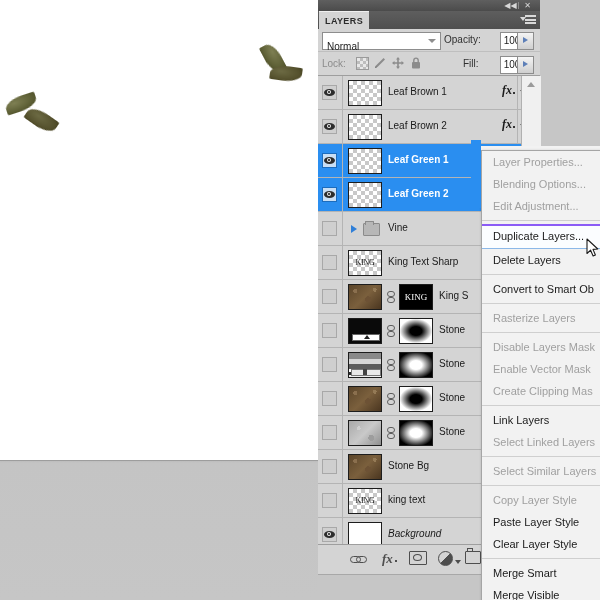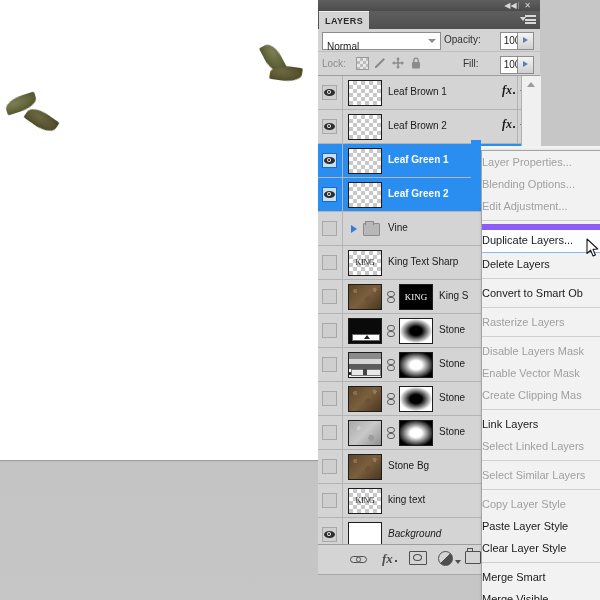--- a/index.html
+++ b/index.html
@@ -192,23 +192,23 @@
   #btm-grp:before{content:"";position:absolute;left:1px;top:-4px;width:6px;height:3px;
       border:1.4px solid #4e4e4e;border-bottom:none;box-sizing:border-box;}
   #panel-bottom-fill{position:absolute;left:0;top:574px;width:222px;height:26px;background:#c6c6c6;
       border-top:1px solid #a8a8a8;}
 
   
   #ctx-menu{position:absolute;left:481px;top:150px;width:119px;
       background:#f2f2f2;border:1px solid #a5a5a5;border-right:none;
       box-shadow:1px 1px 3px rgba(0,0,0,0.25);}
   .ctx-item{position:relative;height:22px;line-height:22px;font-size:11px;
-      white-space:nowrap;color:#1a1a1a;overflow:hidden;}
+      padding-left:11px;white-space:nowrap;color:#1a1a1a;overflow:hidden;}
   .ctx-item.disabled{color:#a0a0a0;}
-  .ctx-item.hl{background:#fbfdff;border-top:6px solid #8b5cf6;border-bottom:1px solid #8cb8e8;
+  .ctx-item.hl{background:#fbfdff;border-top:2px solid #8b5cf6;border-bottom:1px solid #8cb8e8;
       height:22px;line-height:21px;}
   .ctx-sep{height:1px;background:#cfcfcf;margin:3px 0;}
   #ctx-top-strip{position:absolute;left:481px;top:146px;width:119px;height:4px;background:#f2f2f2;}
 
   
   #cursor{position:absolute;left:586px;top:238px;width:14px;height:20px;}
   #cursor svg{display:block;}
 
   
   .sel-sliver{position:absolute;left:471px;width:10px;height:34px;background:#2a8ef0;}

